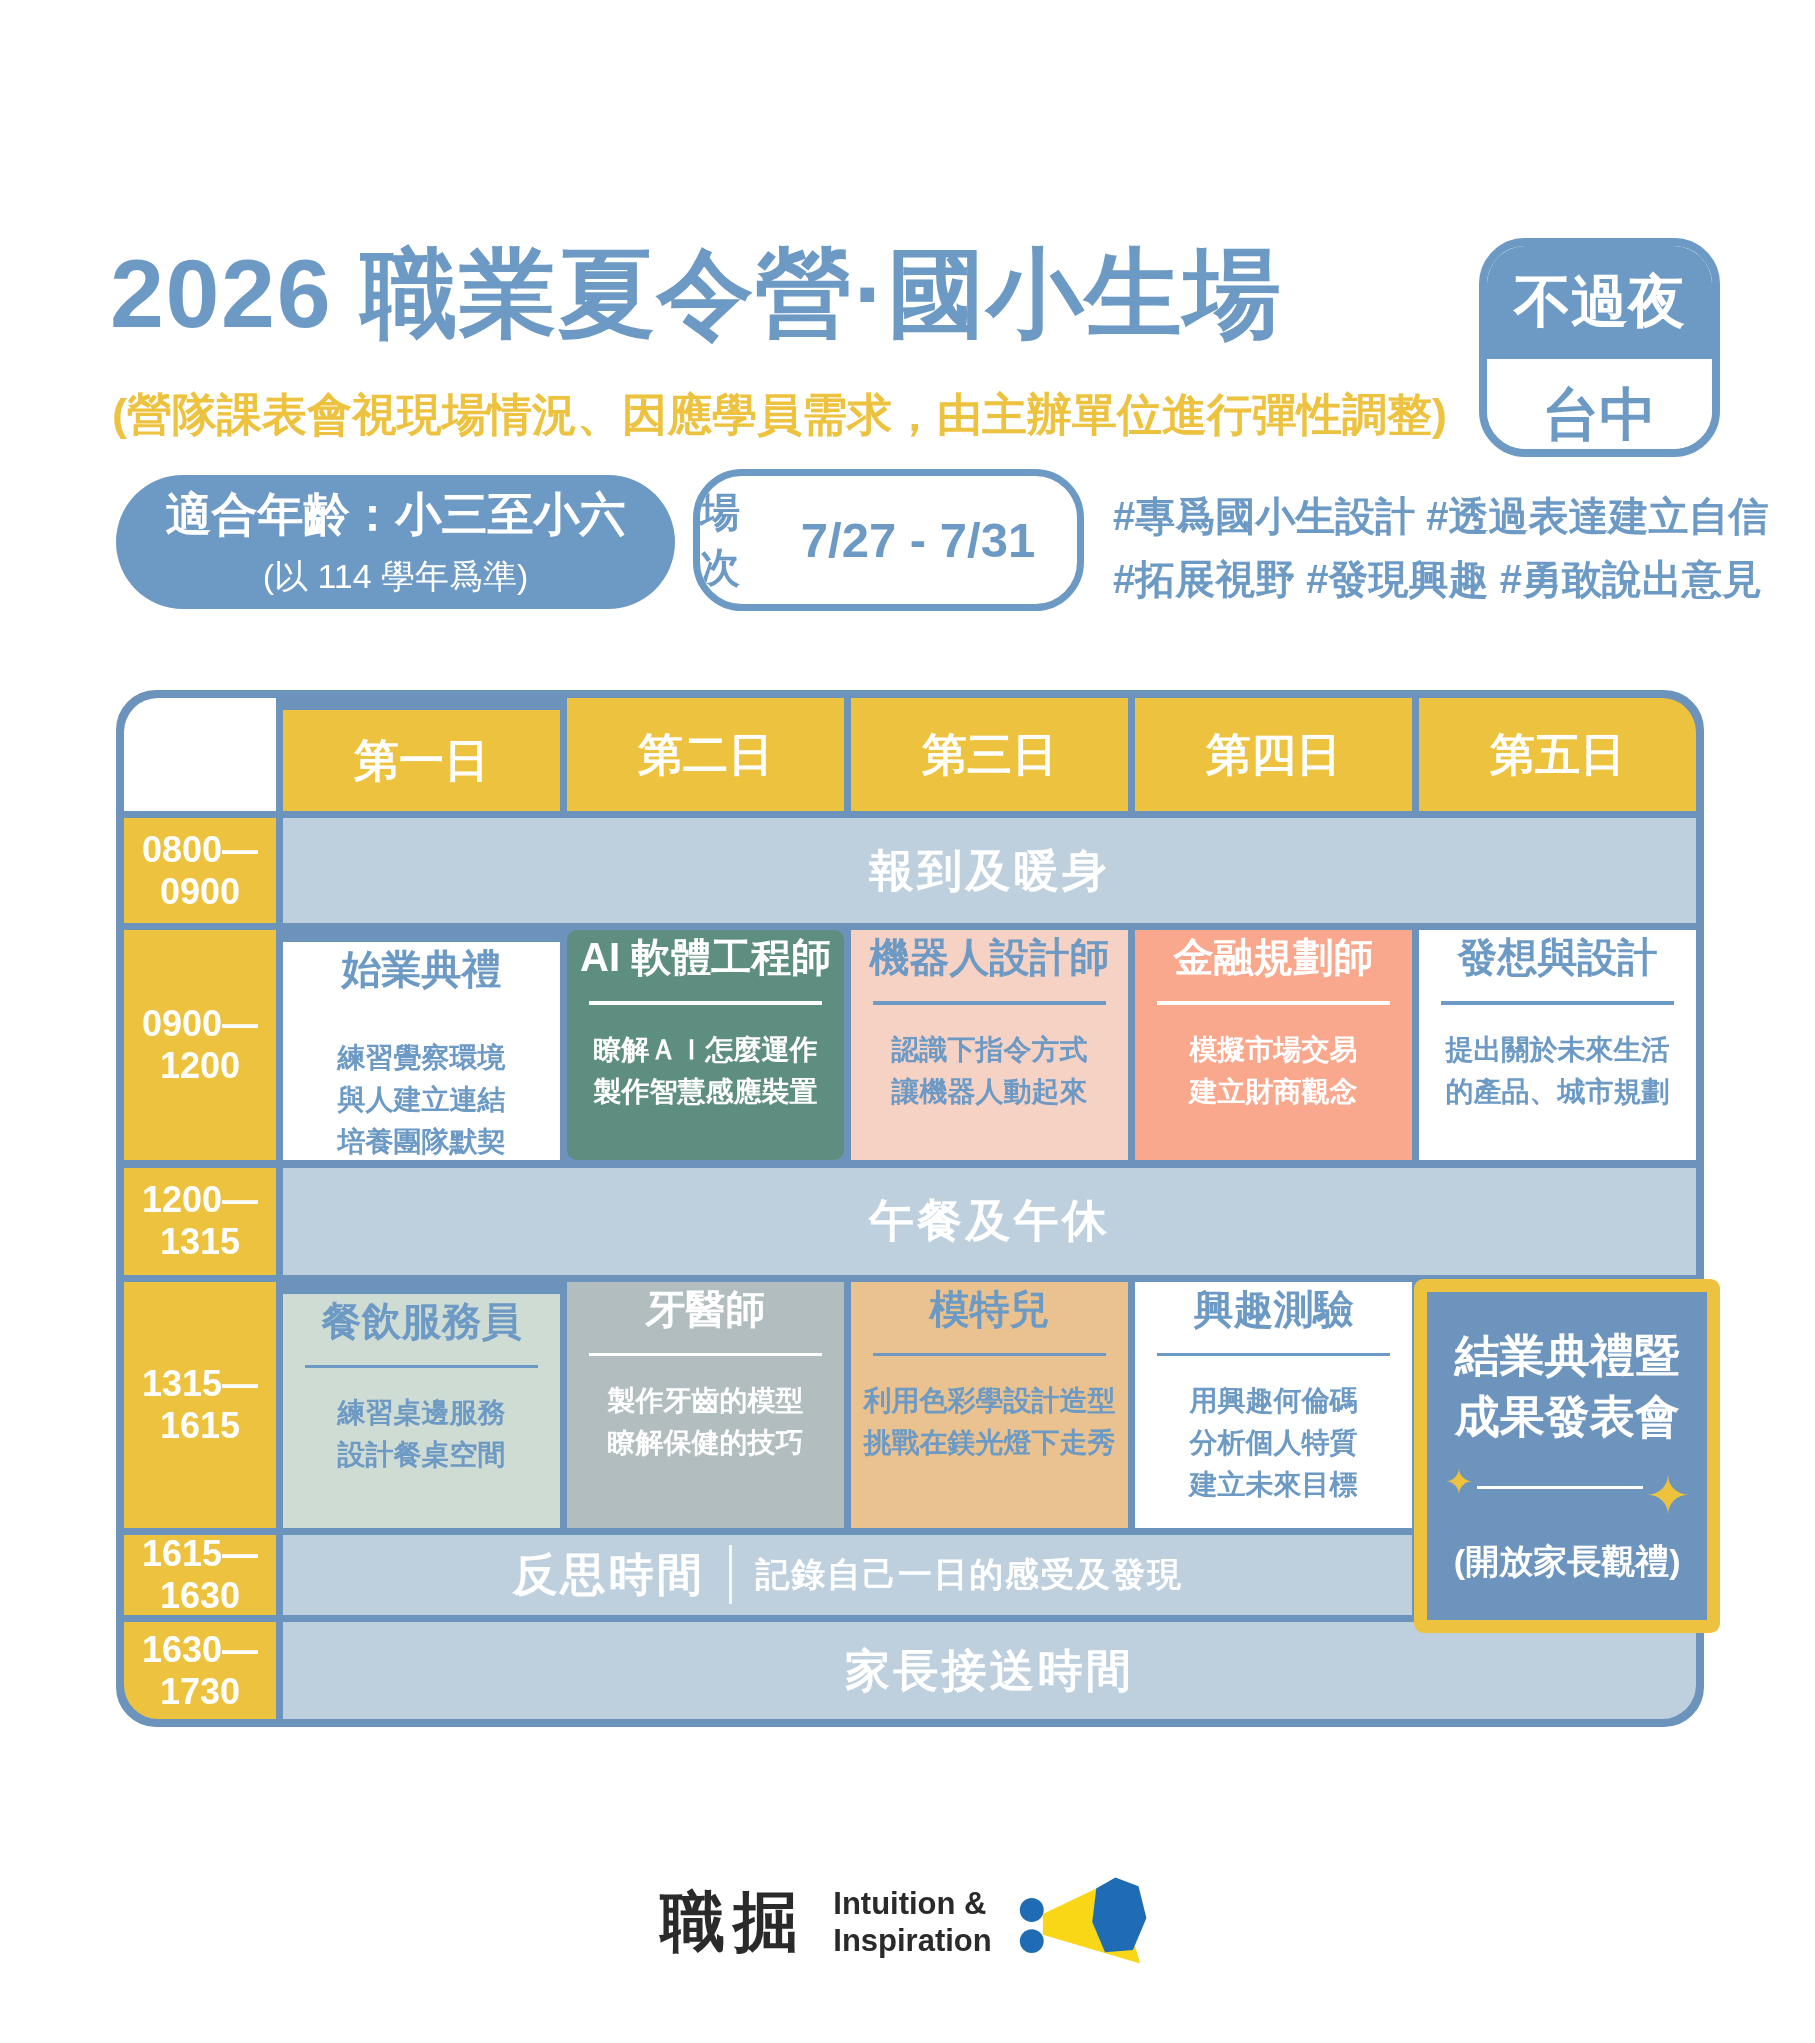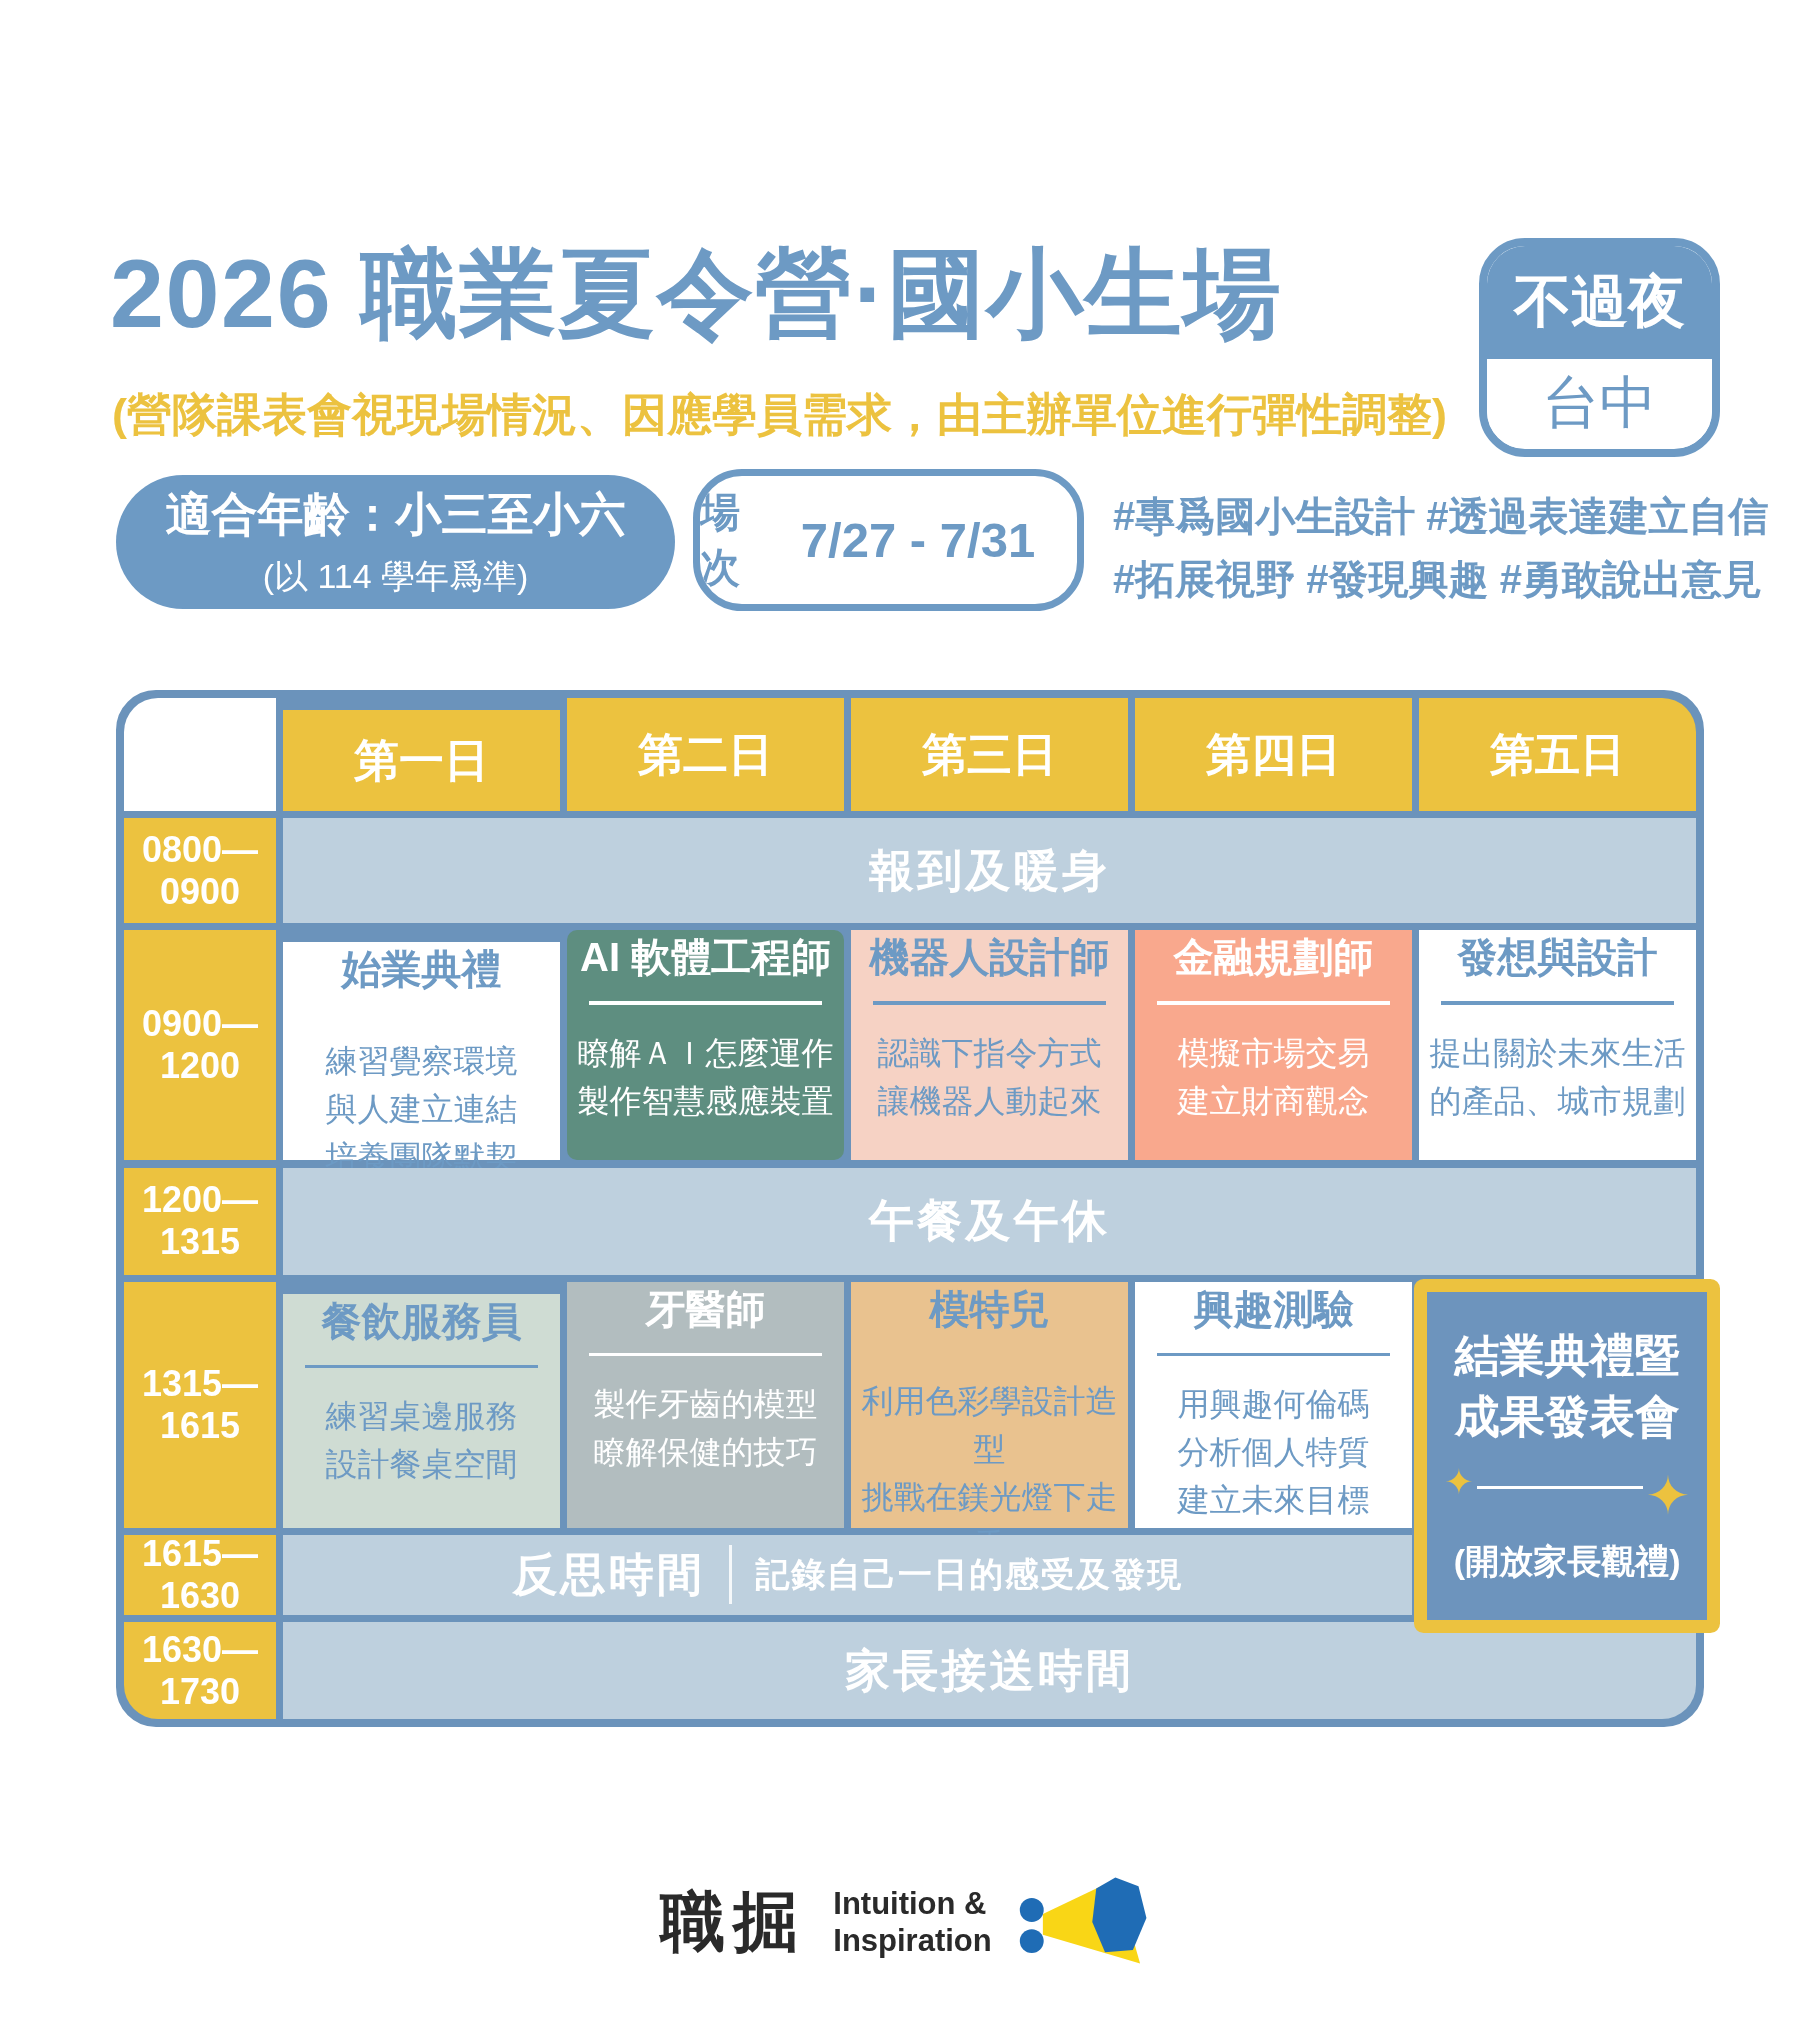--- a/index.html
+++ b/index.html
@@ -17,22 +17,22 @@
   .subtitle{
     left:112px;top:385px;font-size:45px;font-weight:bold;
     color:var(--yellow,#ecc23f);white-space:nowrap;
   }
   .badge{
     left:1479px;top:238px;width:241px;height:219px;box-sizing:border-box;
     border:8px solid var(--blue,#6d9ac4);border-radius:46px;overflow:hidden;background:#fff;
   }
   .badge-top{height:113px;background:var(--blue,#6d9ac4);color:#fff;font-size:57px;font-weight:bold;
     display:flex;align-items:center;justify-content:center;}
-  .badge-bottom{height:89px;background:#fff;color:var(--blue,#6d9ac4);font-size:57px;font-weight:normal;
-    display:flex;align-items:center;justify-content:center;}
+  .badge-bottom{height:89px;background:#fff;color:var(--blue,#6d9ac4);font-size:57px;font-weight:bold;
+    display:flex;align-items:center;justify-content:center;margin-top:12px;}
   
   .age-pill{
     left:116px;top:475px;width:559px;height:134px;background:var(--blue,#6d9ac4);
     border-radius:70px;color:#fff;display:flex;flex-direction:column;
     align-items:center;justify-content:center;text-align:right;
   }
   .age-l1{font-size:46px;font-weight:bold;}
   .age-l2{font-size:34px;margin-top:8px;}
   .session{
     left:693px;top:469px;width:391px;height:142px;box-sizing:border-box;background:#fff;
@@ -77,21 +77,21 @@
   .rbr{border-bottom-right-radius:34px;}
   .c1{grid-column:1;} .c2{grid-column:2;margin-top:12px;} .c3{grid-column:3;} .c4{grid-column:4;} .c5{grid-column:5;} .c6{grid-column:6;}
   .r1{grid-row:1;} .r2{grid-row:2;} .r3{grid-row:3;} .r4{grid-row:4;} .r5{grid-row:5;} .r6{grid-row:6;} .r7{grid-row:7;}
   .span25{grid-column:2/7;} .span24{grid-column:2/6;}
   .day-h{font-size:45px;font-weight:bold;color:#fff;}
   .time{font-size:36px;font-weight:bold;color:#fff;}
   .full-label{font-size:45px;font-weight:bold;color:#fff;letter-spacing:3.2px;}
   .act{flex-direction:column;justify-content:flex-start;box-sizing:border-box;}
   .act .t{font-size:40px;font-weight:bold;white-space:nowrap;}
   .act .u{width:84%;height:3.2px;background:currentColor;margin:16px 0 24px;}
-  .act .b{font-size:32px;font-weight:normal;line-height:1.5;}
+  .act .b{font-size:28px;font-weight:bold;line-height:1.5;}
   .act .b span{display:block;}
   .closing{
     grid-column:6;grid-row:5/7;position:relative;z-index:3;
     background:var(--hiblue,#6d94bd);
     border:13.6px solid var(--yellow,#ecc23f);border-radius:9.6px;
     margin:-3.2px -24px -17.6px -4.8px;
     display:flex;flex-direction:column;align-items:center;justify-content:center;
     color:#fff;box-sizing:border-box;
   }
   .closing .ct{font-size:45px;font-weight:bold;line-height:1.35;}

